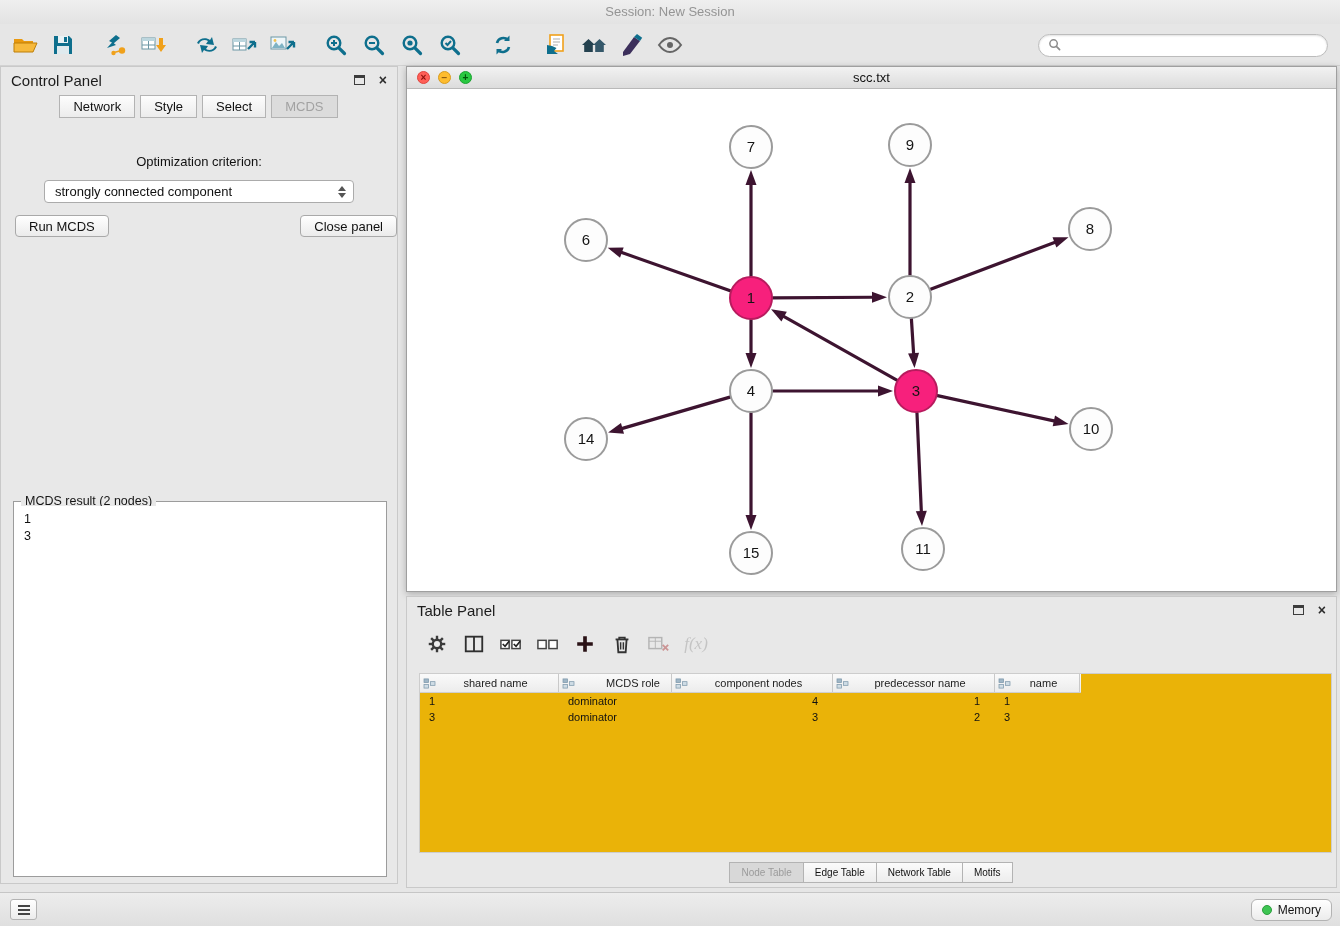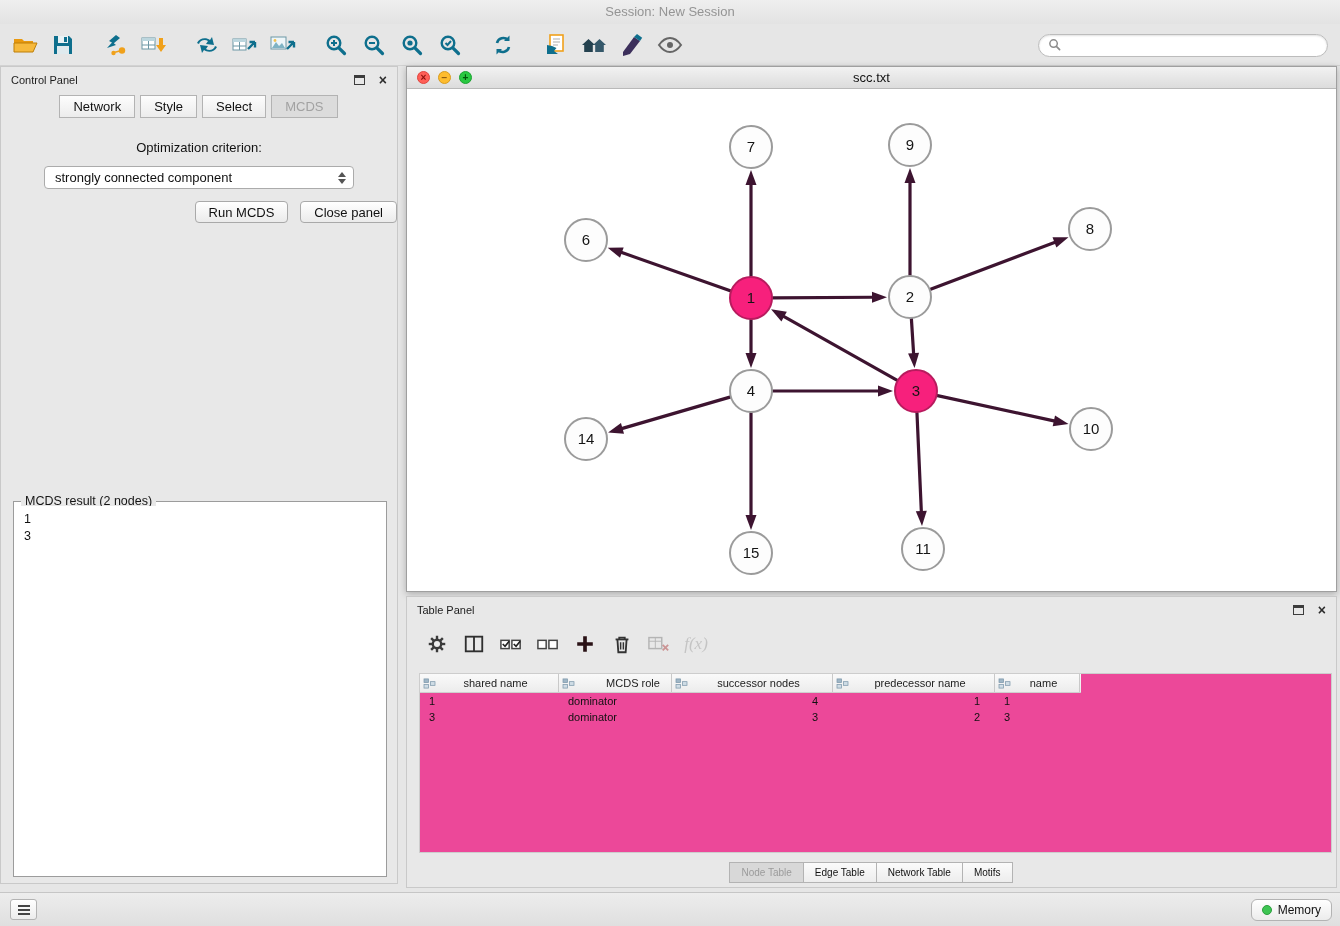--- a/index.html
+++ b/index.html
@@ -22,40 +22,40 @@
   .tb-group{display:flex;align-items:center;margin-right:15px;}
   .tb-btn{width:38px;height:34px;display:flex;align-items:center;justify-content:center;
     background:none;border:none;cursor:default;}
   .search{position:absolute;right:12px;top:10px;width:290px;height:23px;border:1px solid #bcbcbc;
     border-radius:12px;background:#fff;display:flex;align-items:center;padding:0 9px;
     box-shadow:inset 0 1px 2px rgba(0,0,0,.12);}
   .search-in{border:none;outline:none;flex:1;font-size:12px;background:transparent;margin-left:6px;
     font-family:inherit;}
   
   .panel-head{height:26px;display:flex;align-items:center;padding:0 10px;}
-  .panel-title{font-size:11px;color:#1c1c1c;}
+  .panel-title{font-size:15px;color:#1c1c1c;}
   .float-ic{margin-left:auto;width:11px;height:10px;border:1px solid #3c3c3c;border-top-width:3px;}
   .close-ic{margin-left:14px;font-size:14px;font-weight:bold;color:#2e2e2e;line-height:1;}
   
   .control-panel{position:absolute;left:0;top:66px;width:398px;height:818px;
     background:#e8e8e8;border:1px solid #c9c9c9;}
   .cp-tabs{display:flex;justify-content:center;margin-top:2px;gap:6px;}
   .cp-tab{font-size:13px;padding:3px 13px;background:linear-gradient(#fdfdfd,#ececec);
     border:1px solid #b3b3b3;margin-left:-1px;color:#111;}
   .cp-tab.active{background:#dcdcdc;color:#a2a2a2;}
-  .opt-label{text-align:center;margin-top:22px;font-size:13px;color:#111;}
+  .opt-label{text-align:center;margin-top:36px;font-size:13px;color:#111;}
   .combo{width:310px;height:23px;margin:11px auto 0;background:#fff;border:1px solid #ababab;
     border-radius:4px;display:flex;align-items:center;padding:0 7px 0 10px;font-size:13px;}
   .combo-val{flex:1;}
   .combo-arrows{display:flex;flex-direction:column;gap:2px;align-items:center;}
   .combo-arrows .up{width:0;height:0;border-left:4px solid transparent;border-right:4px solid transparent;
     border-bottom:5px solid #555;}
   .combo-arrows .dn{width:0;height:0;border-left:4px solid transparent;border-right:4px solid transparent;
     border-top:5px solid #555;}
-  .cp-btns{display:flex;justify-content:flex-end;gap:12px;margin-top:12px;}
+  .cp-btns{display:flex;justify-content:space-between;gap:12px;margin-top:12px;padding-left:14px;}
   .btn{font-family:inherit;font-size:13px;height:22px;padding:0 13px;
     background:linear-gradient(#ffffff,#ebebeb);border:1px solid #a9a9a9;border-radius:4px;color:#111;}
   .result-group{position:absolute;left:12px;top:434px;width:374px;bottom:6px;
     border:1px solid #9c9c9c;background:#fff;}
   .rg-title{position:absolute;top:-8px;left:7px;background:#e8e8e8;padding:0 4px;
     font-size:12.5px;color:#151515;}
   .rg-body{position:absolute;left:3px;right:3px;top:4px;bottom:3px;background:#fff;
     padding:5px 7px;font-size:12.5px;line-height:17px;color:#111;overflow:hidden;}
   
   .net-window{position:absolute;left:406px;top:66px;width:931px;height:526px;background:#fff;
@@ -70,21 +70,21 @@
   .graph{display:block;width:929px;height:503px;}
   
   .table-panel{position:absolute;left:406px;top:596px;width:931px;height:292px;
     background:#e8e8e8;border:1px solid #c9c9c9;}
   .tp-toolbar{position:absolute;left:0;top:26px;height:42px;display:flex;align-items:center;
     gap:13px;padding-left:18px;}
   .tp-btn{width:24px;height:26px;display:flex;align-items:center;justify-content:center;
     background:none;border:none;padding:0;}
   .tp-btn.disabled{opacity:.45;}
   .fx{font-family:"Liberation Serif", serif;font-style:italic;font-size:17px;color:#9a9a9a;}
-  .table-wrap{position:absolute;left:12px;top:76px;width:913px;height:180px;background:#ec4899;
+  .table-wrap{position:absolute;left:12px;top:76px;width:913px;height:180px;background:#eab308;
     border:1px solid #cdcdcd;overflow:hidden;}
   .thead{display:flex;height:19px;border-bottom:1px solid #cfcfcf;
     background:linear-gradient(#fafafa,#ececec);width:661px;}
   .th{display:flex;align-items:center;font-size:11px;color:#222;
     border-right:1px solid #c9c9c9;padding:0 3px;}
   .th .lbl{flex:1;text-align:center;overflow:hidden;white-space:nowrap;}
   .row{display:flex;height:16px;font-size:11px;color:#111;align-items:center;}
   .cell{overflow:hidden;white-space:nowrap;}
   .tp-tabs{position:absolute;left:0;right:0;bottom:4px;display:flex;justify-content:center;height:21px;}
   .tp-tab{font-size:10px;padding:2px 11px;background:linear-gradient(#fbfbfb,#ededed);
@@ -432,21 +432,21 @@
             <rect x="8" y="4" width="5" height="4" fill="#cfdce5" stroke="#7d98ab" stroke-width="0.8"></rect>
           </svg>
           <span class="lbl">MCDS role</span>
         </div>
         <div class="th" style="width: 161px;">
           <svg viewBox="0 0 14 12" width="13" height="11">
             <rect x="1" y="1" width="5" height="4" fill="#9fb6c6" stroke="#7d98ab" stroke-width="0.8"></rect>
             <rect x="1" y="7" width="5" height="4" fill="#cfdce5" stroke="#7d98ab" stroke-width="0.8"></rect>
             <rect x="8" y="4" width="5" height="4" fill="#cfdce5" stroke="#7d98ab" stroke-width="0.8"></rect>
           </svg>
-          <span class="lbl">successor nodes</span>
+          <span class="lbl">component nodes</span>
         </div>
         <div class="th" style="width: 162px;">
           <svg viewBox="0 0 14 12" width="13" height="11">
             <rect x="1" y="1" width="5" height="4" fill="#9fb6c6" stroke="#7d98ab" stroke-width="0.8"></rect>
             <rect x="1" y="7" width="5" height="4" fill="#cfdce5" stroke="#7d98ab" stroke-width="0.8"></rect>
             <rect x="8" y="4" width="5" height="4" fill="#cfdce5" stroke="#7d98ab" stroke-width="0.8"></rect>
           </svg>
           <span class="lbl">predecessor name</span>
         </div>
         <div class="th" style="width: 85px;">

